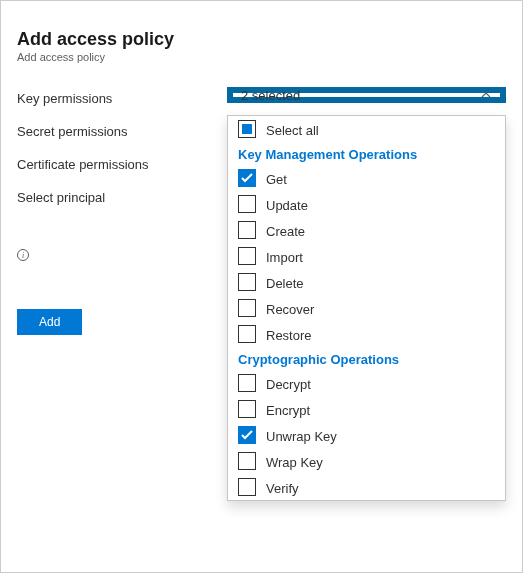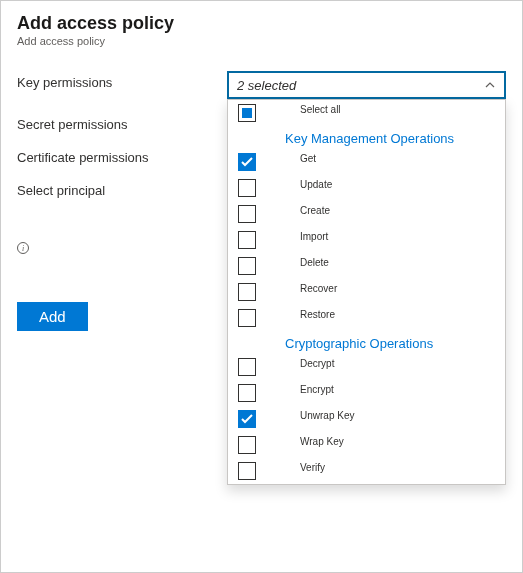--- a/index.html
+++ b/index.html
@@ -7,21 +7,21 @@
       font-family: "Segoe UI", -apple-system, sans-serif;
       font-size: 13px;
       color: #323130;
       background: #fff;
       width: 523px;
       height: 573px;
       border: 1px solid #ccc;
       overflow: hidden;
     }
     .header {
-      padding: 12px 16px 8px 16px;
+      padding: 28px 16px 8px 16px;
     }
     .title {
       font-size: 18px;
       font-weight: 600;
       color: #1b1a19;
     }
     .subtitle {
       font-size: 11px;
       color: #605e5c;
       margin-top: 1px;
@@ -54,23 +54,22 @@
       background: #fff;
       display: flex;
       align-items: center;
       justify-content: space-between;
       padding: 0 8px;
       cursor: pointer;
       font-size: 13px;
       color: #323130;
     }
     .dropdown.open {
-      border: 2px solid #0369a1;
-      height: 28px;
-      font-style: italic;
+      border: 6px solid #0369a1;
+      height: 16px;
     }
     .dropdown .chevron {
       width: 12px;
       height: 12px;
       display: flex;
       align-items: center;
       justify-content: center;
     }
     .dropdown-panel {
       position: absolute;
@@ -79,33 +78,31 @@
       right: 0;
       background: #fff;
       border: 1px solid #c8c6c4;
       box-shadow: 0 6px 12px rgba(0,0,0,0.15);
       z-index: 10;
       max-height: 480px;
       overflow: visible;
     }
     .option {
       display: flex;
-      align-items: flex-start;
+      align-items: flex-end;
       padding: 4px 10px;
       cursor: pointer;
-      font-size: 10px;
+      font-size: 13px;
       min-height: 24px;
-      gap: 34px;
     }
     .group-header {
       padding: 5px 10px 3px 10px;
       font-size: 13px;
-      font-weight: 400;
+      font-weight: 700;
       color: #0078d4;
-      margin-left: 47px;
     }
     .checkbox {
       width: 18px;
       height: 18px;
       border: 1px solid #323130;
       margin-right: 10px;
       display: flex;
       align-items: center;
       justify-content: center;
       flex-shrink: 0;
@@ -134,21 +131,21 @@
       font-size: 8px;
       color: #605e5c;
       font-style: italic;
       font-family: serif;
     }
     .add-btn {
       background: #0078d4;
       color: #fff;
       border: none;
       padding: 6px 22px;
-      font-size: 15px;
+      font-size: 12px;
       font-weight: 400;
       cursor: pointer;
       margin-top: 8px;
     }
     .spacer { height: 26px; }
   </style>
 </head>
 <body>
 
 <div class="header">

